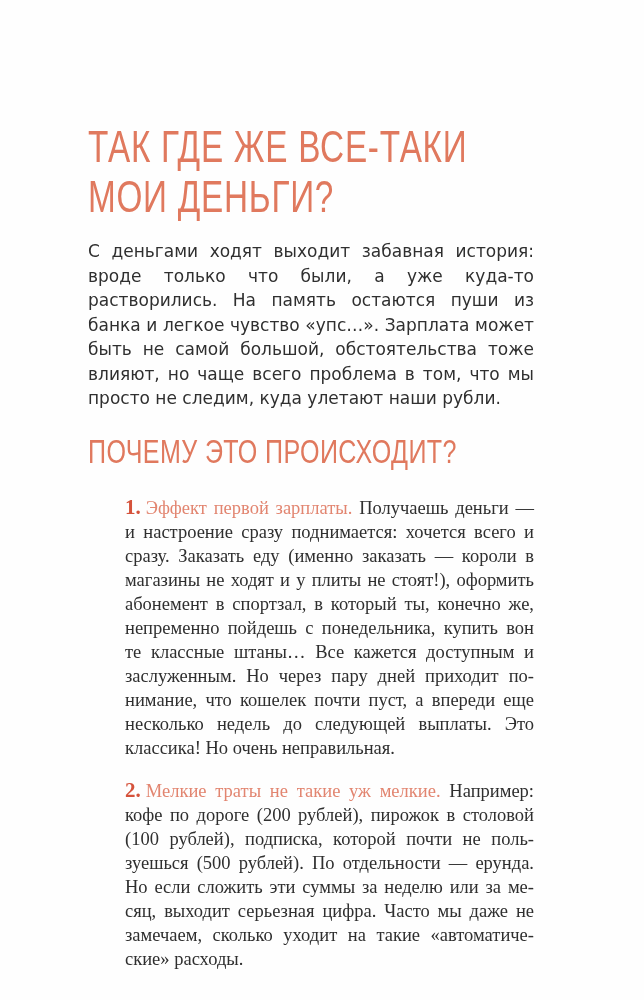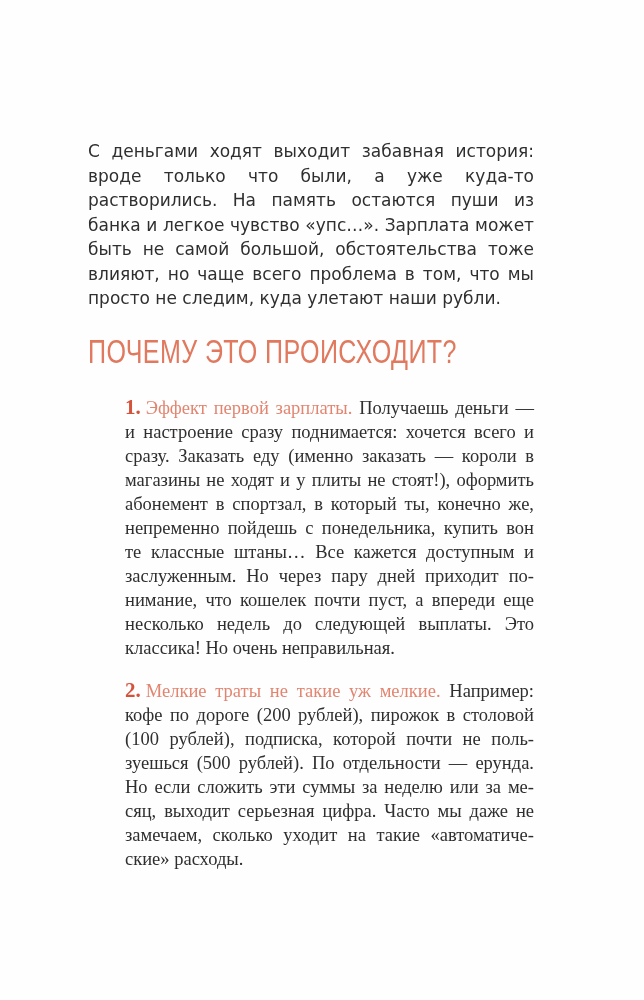--- a/index.html
+++ b/index.html
@@ -78,20 +78,24 @@
   .item-lead {
     color: var(--lead, #E28570);
   }
 </style>
 </head>
 <body>
 
 <div class="page">
   <div class="content">
 
+    <h1 class="chapter-title">
+      <span class="title-line">ТАК ГДЕ ЖЕ ВСЕ-ТАКИ</span>
+      <span class="title-line">МОИ ДЕНЬГИ?</span>
+    </h1>
 
     <p class="intro">С деньгами ходят выходит забавная история: вро­де только что были, а уже куда-то растворились. На память остаются пуши из банка и легкое чувство «упс…». Зарплата может быть не самой большой, об­стоятельства тоже влияют, но чаще всего проблема в том, что мы просто не следим, куда улетают наши рубли.</p>
 
     <h2 class="section-heading">ПОЧЕМУ ЭТО ПРОИСХОДИТ?</h2>
 
     <div class="items">
 
       <p class="item"><span class="item-number">1.</span><span class="item-lead">Эффект первой зарплаты.</span> <span class="item-text">Получаешь деньги — и настроение сразу поднимается: хочется всего и сразу. Заказать еду (именно заказать — короли в магазины не ходят и у плиты не стоят!), офор­мить абонемент в спортзал, в который ты, конечно же, непременно пойдешь с понедельника, купить вон те классные штаны… Все кажется доступным и заслуженным. Но через пару дней приходит по­нимание, что кошелек почти пуст, а впереди еще несколько недель до следующей выплаты. Это классика! Но очень неправильная.</span></p>
 
       <p class="item"><span class="item-number">2.</span><span class="item-lead">Мелкие траты не такие уж мелкие.</span> <span class="item-text">Например: кофе по дороге (200 рублей), пирожок в столовой (100 рублей), подписка, которой почти не поль­зуешься (500 рублей). По отдельности — ерунда. Но если сложить эти суммы за неделю или за ме­сяц, выходит серьезная цифра. Часто мы даже не замечаем, сколько уходит на такие «автоматиче­ские» расходы.</span></p>

